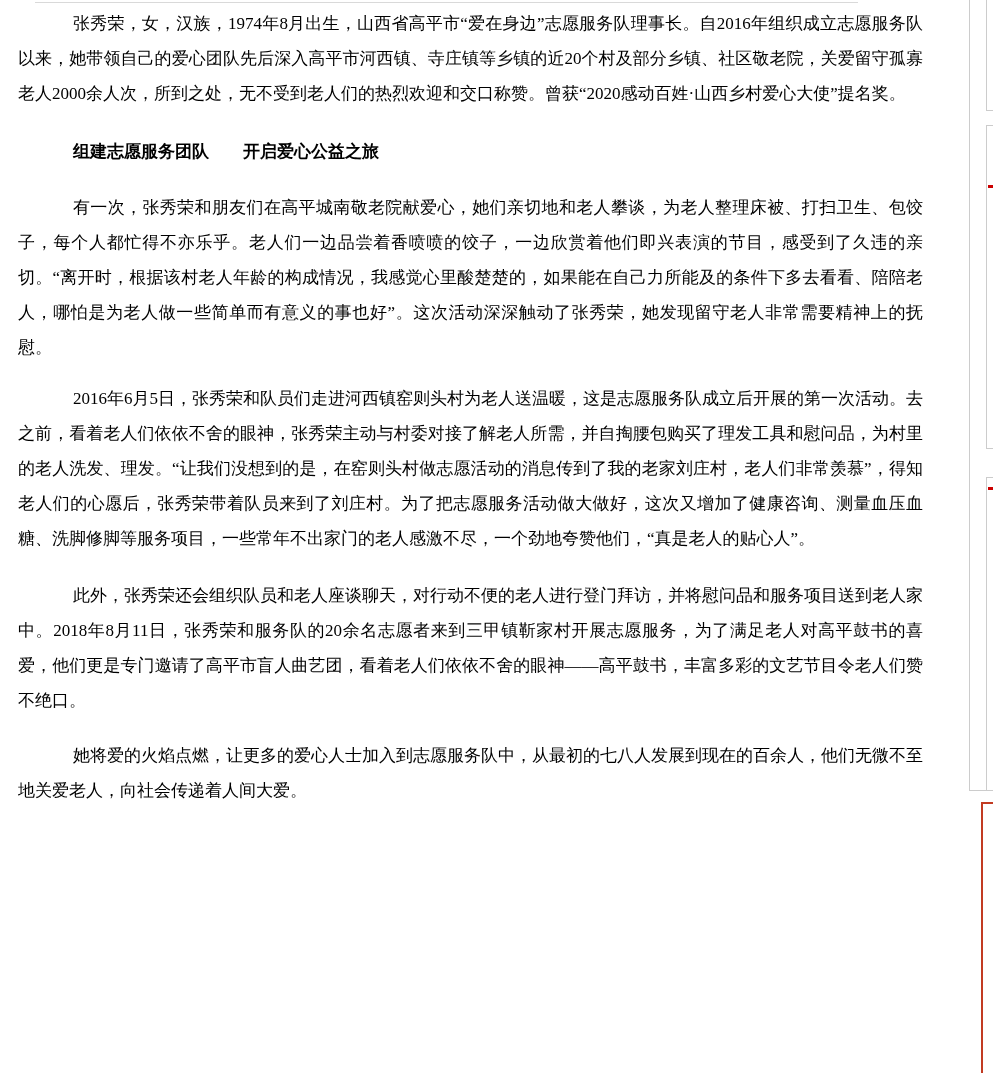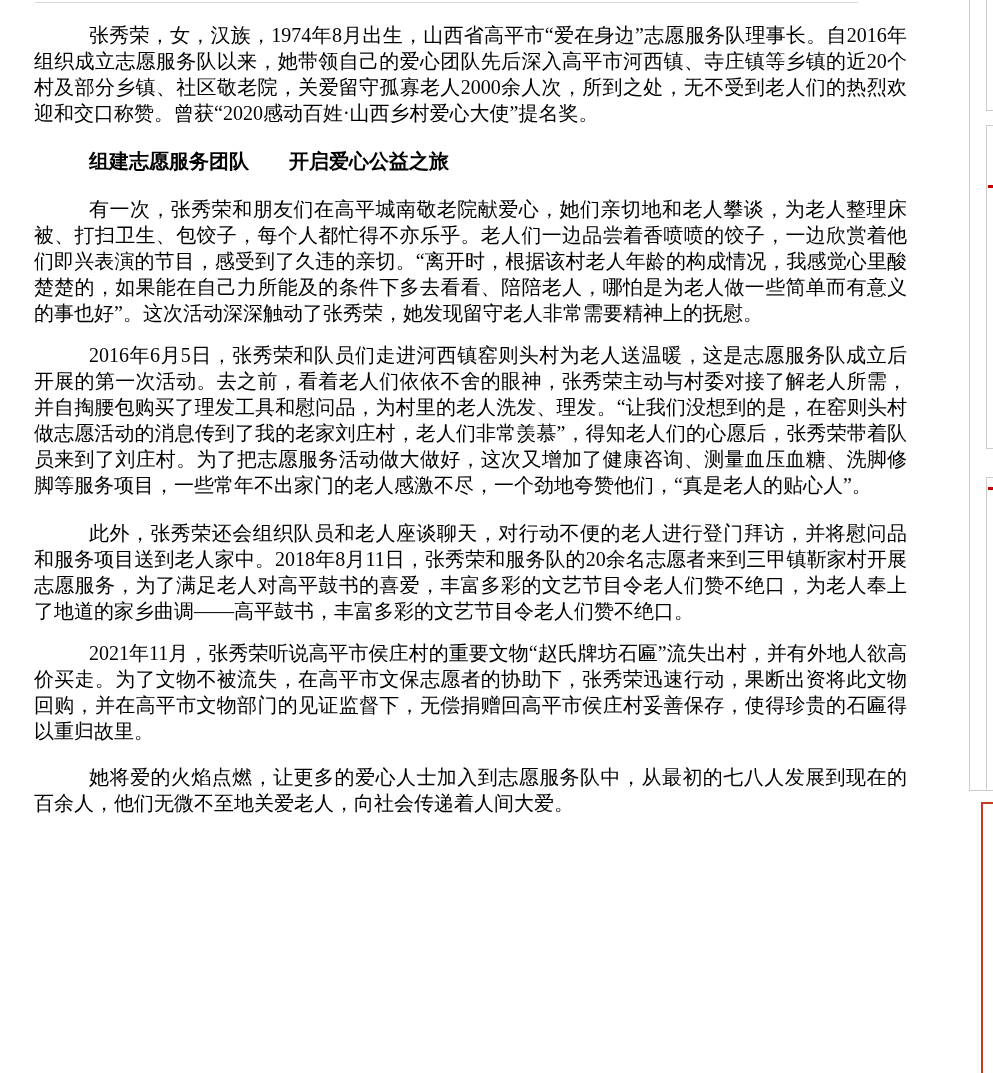--- a/index.html
+++ b/index.html
@@ -19,24 +19,24 @@
     left: 18px;
     top: 6px;
     width: 905px;
     color: #000000;
     font-size: 20px;
     line-height: 30px;
     text-align: justify;
   }
   .article p,
   .article h3 {
-    margin: 16px;
+    margin: 0;
     text-indent: 55px;
-    font-size: 20px;
-    line-height: 26px;
+    font-size: 17px;
+    line-height: 35px;
   }
   .article h3 {
     font-weight: bold;
     text-align: left;
     font-family: Liberation Mono, monospace;
   }
   .mt16 { margin-top: 16px !important; }
   .mt20 { margin-top: 20px !important; }
   .mt22 { margin-top: 22px !important; }
   .mt24 { margin-top: 24px !important; }
@@ -88,22 +88,21 @@
 </head>
 <body>
 
 <div class="top-rule"></div>
 
 <div class="article">
   <p>张秀荣，女，汉族，1974年8月出生，山西省高平市“爱在身边”志愿服务队理事长。自2016年组织成立志愿服务队以来，她带领自己的爱心团队先后深入高平市河西镇、寺庄镇等乡镇的近20个村及部分乡镇、社区敬老院，关爱留守孤寡老人2000余人次，所到之处，无不受到老人们的热烈欢迎和交口称赞。曾获“2020感动百姓·山西乡村爱心大使”提名奖。</p>
   <h3 class="mt24">组建志愿服务团队　　开启爱心公益之旅</h3>
   <p class="mt20">有一次，张秀荣和朋友们在高平城南敬老院献爱心，她们亲切地和老人攀谈，为老人整理床被、打扫卫生、包饺子，每个人都忙得不亦乐乎。老人们一边品尝着香喷喷的饺子，一边欣赏着他们即兴表演的节目，感受到了久违的亲切。“离开时，根据该村老人年龄的构成情况，我感觉心里酸楚楚的，如果能在自己力所能及的条件下多去看看、陪陪老人，哪怕是为老人做一些简单而有意义的事也好”。这次活动深深触动了张秀荣，她发现留守老人非常需要精神上的抚慰。</p>
   <p class="mt16">2016年6月5日，张秀荣和队员们走进河西镇窑则头村为老人送温暖，这是志愿服务队成立后开展的第一次活动。去之前，看着老人们依依不舍的眼神，张秀荣主动与村委对接了解老人所需，并自掏腰包购买了理发工具和慰问品，为村里的老人洗发、理发。“让我们没想到的是，在窑则头村做志愿活动的消息传到了我的老家刘庄村，老人们非常羡慕”，得知老人们的心愿后，张秀荣带着队员来到了刘庄村。为了把志愿服务活动做大做好，这次又增加了健康咨询、测量血压血糖、洗脚修脚等服务项目，一些常年不出家门的老人感激不尽，一个劲地夸赞他们，“真是老人的贴心人”。</p>
-  <p class="mt22">此外，张秀荣还会组织队员和老人座谈聊天，对行动不便的老人进行登门拜访，并将慰问品和服务项目送到老人家中。2018年8月11日，张秀荣和服务队的20余名志愿者来到三甲镇靳家村开展志愿服务，为了满足老人对高平鼓书的喜爱，丰富多彩的文艺节目令老人们赞不绝口，为老人奉上了地道的家乡曲调——高平鼓书，丰富多彩的文艺节目令老人们赞不绝口。</p>
-  <p class="mt16">2021年11月，张秀荣听说高平市侯庄村的重要文物“赵氏牌坊石匾”流失出村，并有外地人欲高价买走。为了文物不被流失，在高平市文保志愿者的协助下，张秀荣迅速行动，果断出资将此文物回购，并在高平市文物部门的见证监督下，无偿捐赠回高平市侯庄村妥善保存，使得珍贵的石匾得以重归故里。</p>
+  <p class="mt22">此外，张秀荣还会组织队员和老人座谈聊天，对行动不便的老人进行登门拜访，并将慰问品和服务项目送到老人家中。2018年8月11日，张秀荣和服务队的20余名志愿者来到三甲镇靳家村开展志愿服务，为了满足老人对高平鼓书的喜爱，他们更是专门邀请了高平市盲人曲艺团，看着老人们依依不舍的眼神——高平鼓书，丰富多彩的文艺节目令老人们赞不绝口。</p>
   <p class="mt20">她将爱的火焰点燃，让更多的爱心人士加入到志愿服务队中，从最初的七八人发展到现在的百余人，他们无微不至地关爱老人，向社会传递着人间大爱。</p>
 </div>
 
 <div>
   <div class="edge edge-vline-long"></div>
   <div class="edge edge-vline-stub"></div>
   <div class="edge edge-a-v"></div>
   <div class="edge edge-a-h"></div>
   <div class="edge edge-b-h-top"></div>
   <div class="edge edge-b-v"></div>

